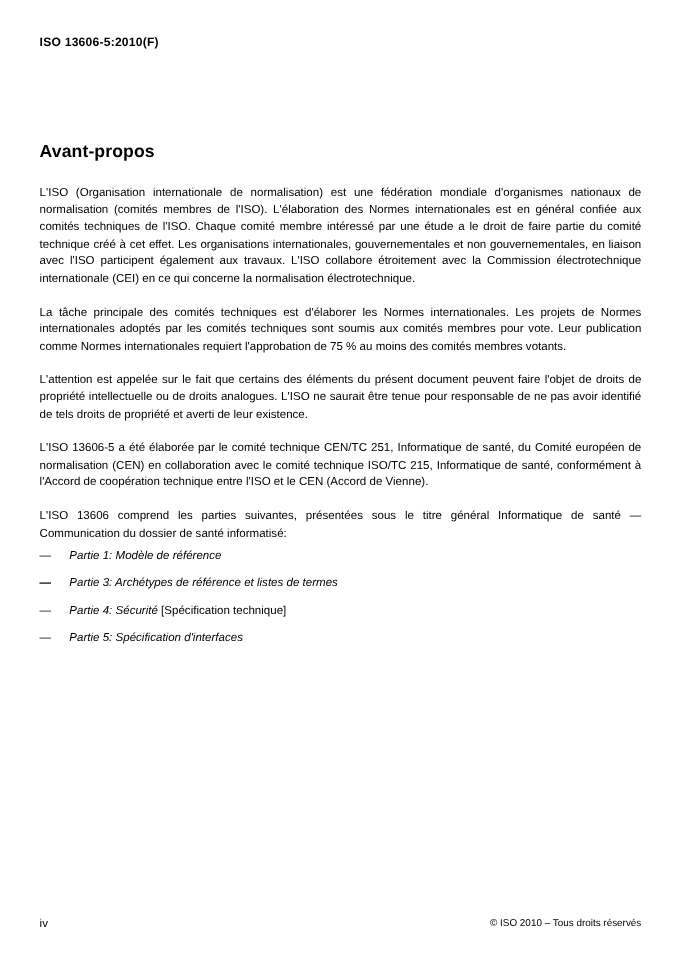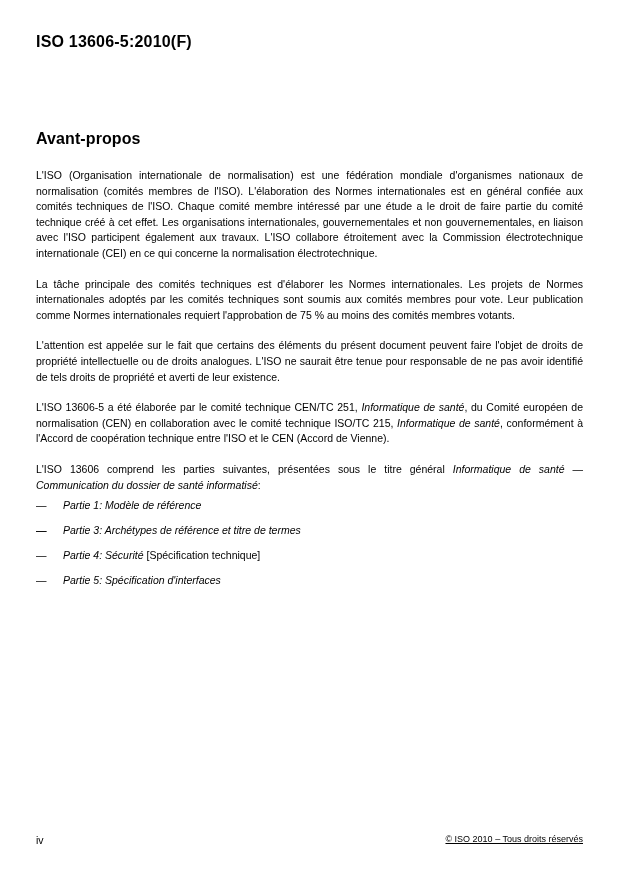--- a/index.html
+++ b/index.html
@@ -13,21 +13,21 @@
     height: 877px;
     background: #ffffff;
     font-family: "Liberation Sans", sans-serif;
     color: #000000;
     overflow: hidden;
   }
   .running-head {
     position: absolute;
     left: 36px;
     top: 33px;
-    font-size: 16px;
+    font-size: 11px;
     font-weight: bold;
     letter-spacing: 0.2px;
   }
   .content {
     position: absolute;
     left: 36px;
     top: 130px;
     width: 547px;
   }
   .section-title {
@@ -41,21 +41,20 @@
     line-height: 15.6px;
     text-align: justify;
     text-justify: inter-word;
     margin: 0 0 15px 0;
     hyphens: none;
   }
   p.body-text.last-para {
     margin-bottom: 5px;
   }
   .it {
-    font-style: italic;
   }
   .parts-list {
     margin: 0;
     padding: 0;
     list-style: none;
   }
   .part-item {
     position: relative;
     font-size: 10.5px;
     line-height: 15.6px;
@@ -87,21 +86,20 @@
     position: absolute;
     left: 0;
     top: 0;
     font-size: 10.5px;
   }
   .copyright {
     position: absolute;
     right: 0;
     top: 0;
     font-size: 9px;
-    text-decoration: underline;
   }
 </style>
 </head>
 <body>
 
 <div class="page">
 
   <div class="running-head">ISO 13606-5:2010(F)</div>
 
   <div class="content">
@@ -117,21 +115,21 @@
     <p class="body-text last-para"><span>L'ISO 13606 comprend les parties suivantes, présentées sous le titre général </span><span class="it">Informatique de santé — Communication du dossier de santé informatisé</span><span>:</span></p>
 
     <ul class="parts-list">
       <li class="part-item">
         <span class="part-dash">—</span><span class="part-label">Partie 1: Modèle de référence</span><span class="part-suffix"></span>
       </li>
       <li class="part-item">
         <span class="part-dash">—</span><span class="part-suffix"></span>
       </li>
       <li class="part-item">
-        <span class="part-dash">—</span><span class="part-label">Partie 3: Archétypes de référence et titre de termes</span><span class="part-suffix"></span>
+        <span class="part-dash">—</span><span class="part-label">Partie 3: Archétypes de référence et listes de termes</span><span class="part-suffix"></span>
       </li>
       <li class="part-item">
         <span class="part-dash">—</span><span class="part-label">Partie 4: Sécurité</span><span class="part-suffix"> [Spécification technique]</span>
       </li>
       <li class="part-item">
         <span class="part-dash">—</span><span class="part-label">Partie 5: Spécification d'interfaces</span><span class="part-suffix"></span>
       </li>
     </ul>
 
   </div>

